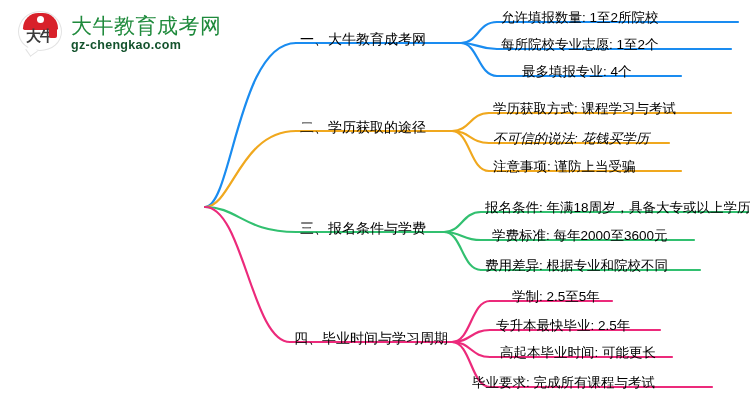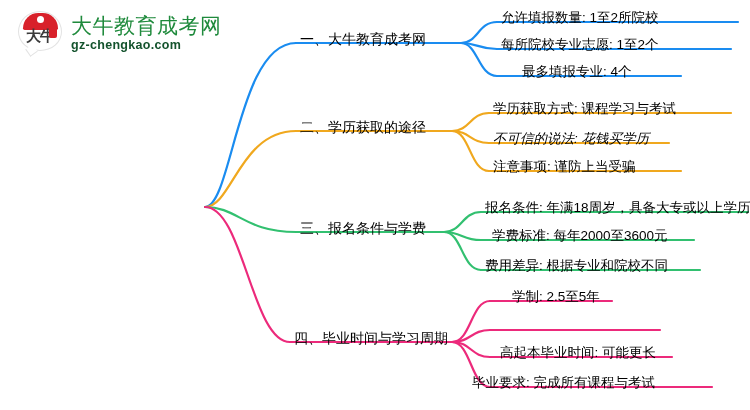--- a/index.html
+++ b/index.html
@@ -209,16 +209,17 @@
   <div class="node-label leaf-label" style="left:493px; top:130px;font-style:italic;">不可信的说法: 花钱买学历</div>
   <div class="node-label leaf-label" style="left:493px; top:158px;">注意事项: 谨防上当受骗</div>
 
   <div class="node-label branch-label" style="left:300px; top:220px;">三、报名条件与学费</div>
   <div class="node-label leaf-label" style="left:485px; top:199px;">报名条件: 年满18周岁，具备大专或以上学历</div>
   <div class="node-label leaf-label" style="left:485px; top:227px;margin-left:7px;">学费标准: 每年2000至3600元</div>
   <div class="node-label branch-label" style="left:294px; top:330px;">四、毕业时间与学习周期</div>
 
   <div class="node-label leaf-label" style="left:485px; top:257px;">费用差异: 根据专业和院校不同</div>
   <div class="node-label leaf-label" style="left:512px; top:288px;">学制: 2.5至5年</div>
+  <div class="node-label leaf-label" style="left:496px; top:317px;">专升本最快毕业: 2.5年</div>
   <div class="node-label leaf-label" style="left:500px; top:344px;">高起本毕业时间: 可能更长</div>
   <div class="node-label leaf-label" style="left:472px; top:374px;">毕业要求: 完成所有课程与考试</div>
 
 </div>
 
 </body></html>

